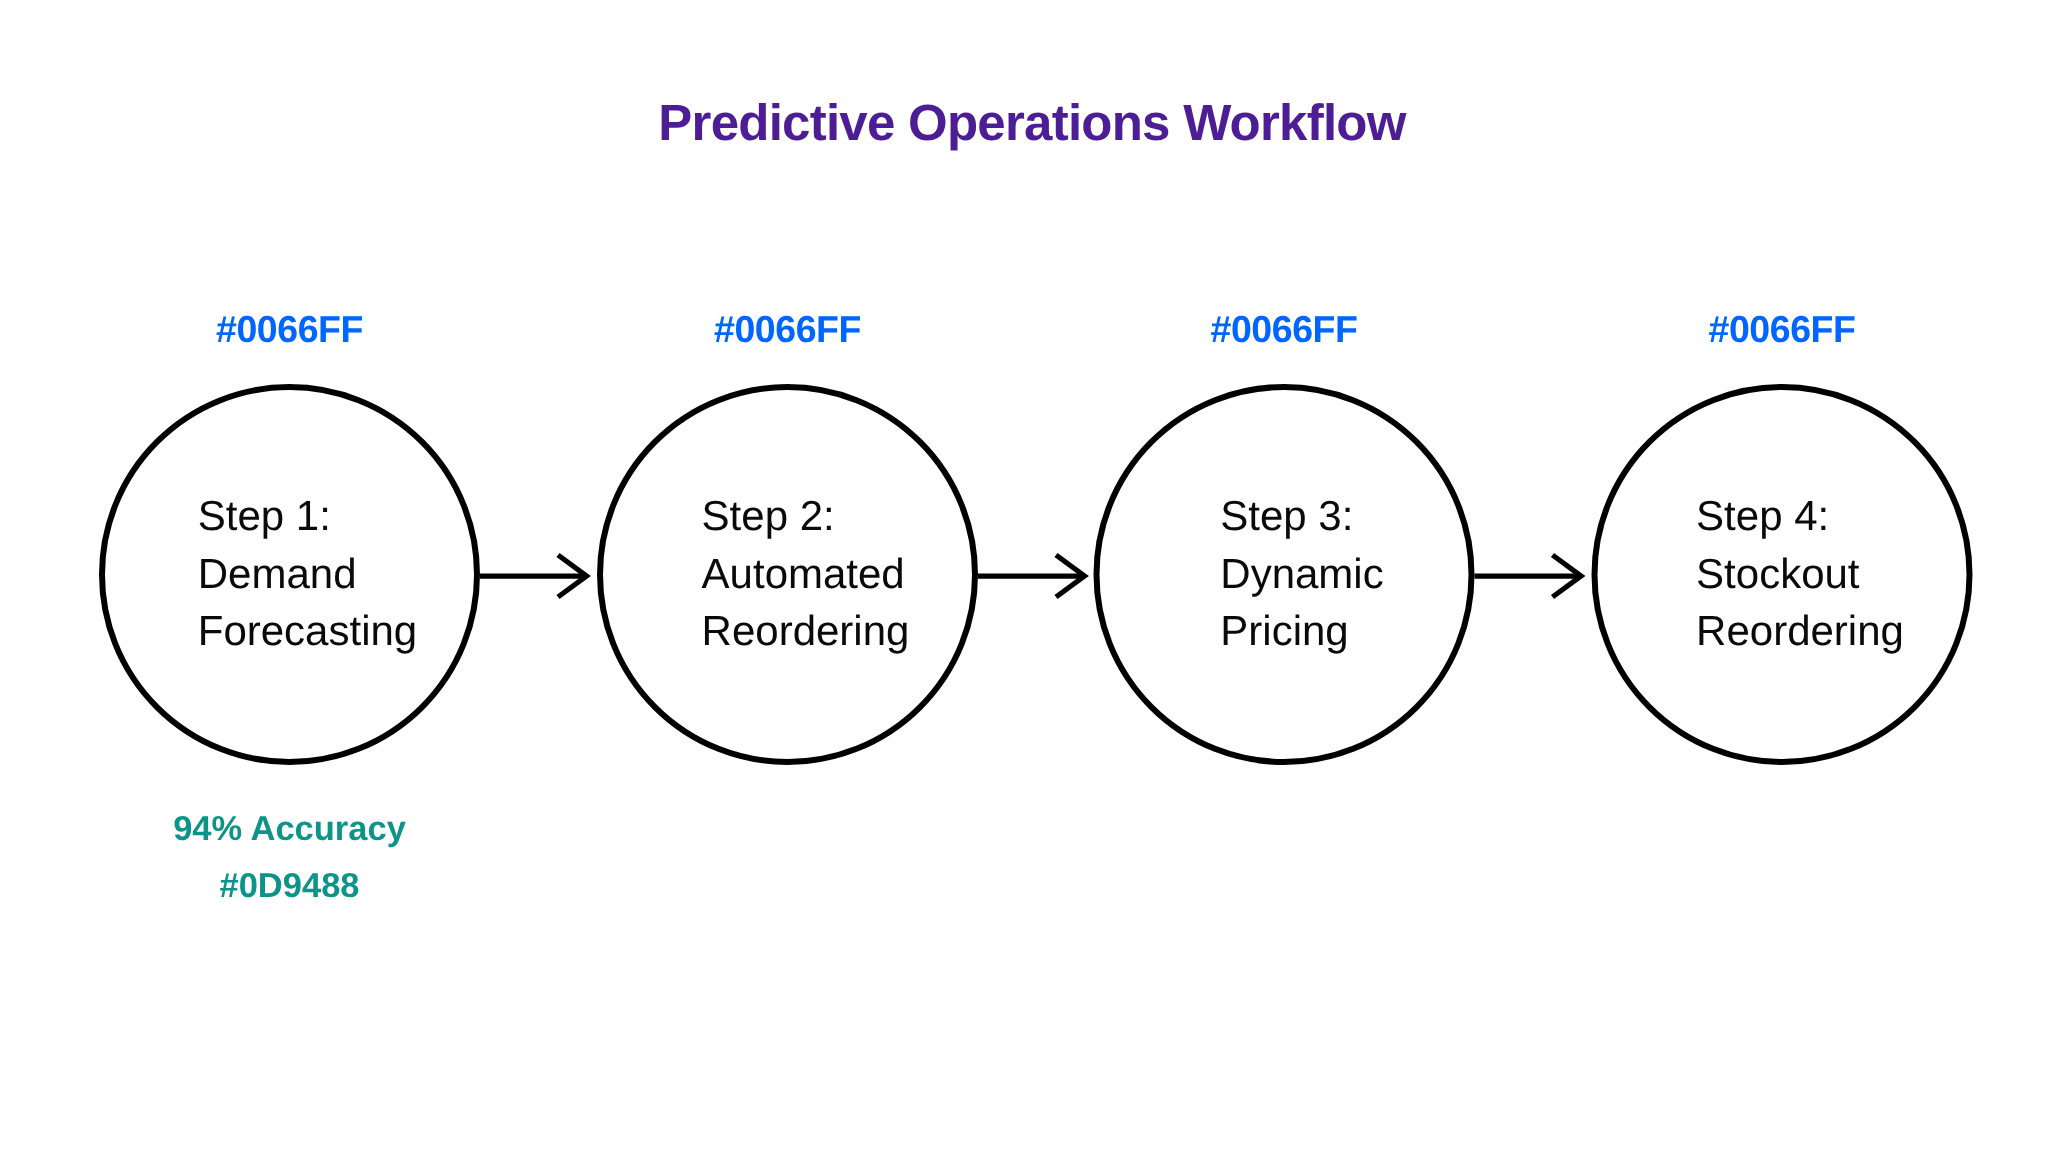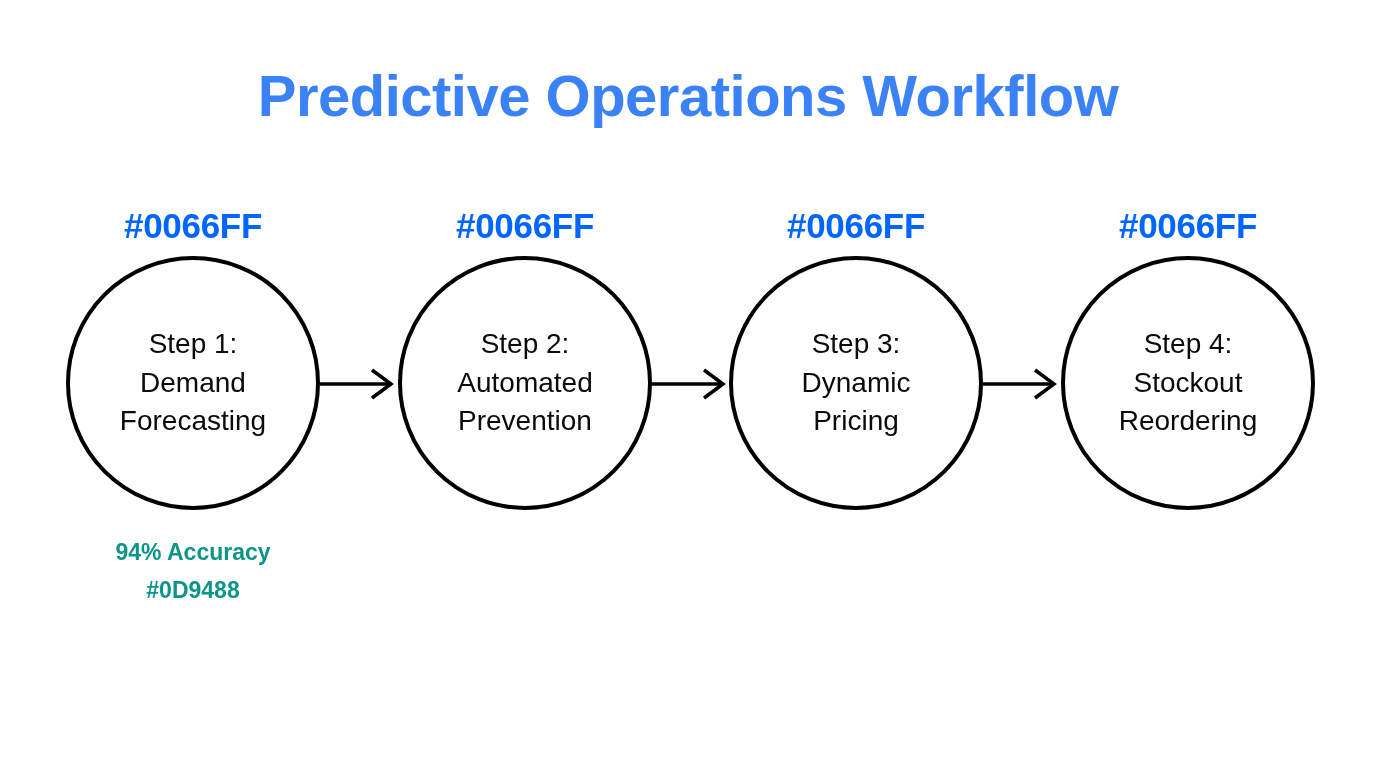--- a/index.html
+++ b/index.html
@@ -19,24 +19,24 @@
     width: 1376px;
     height: 768px;
     background: #ffffff;
   }
   #diagram-title {
     position: absolute;
     left: 0;
     top: 64px;
     width: 1376px;
     text-align: center;
-    font-size: 58px;
+    font-size: 34px;
     font-weight: 700;
     letter-spacing: -0.5px;
-    color: #3b82f6;
+    color: #4c1d95;
     line-height: 1.1;
     white-space: nowrap;
   }
   .node {
     position: absolute;
     width: 254px;
     height: 254px;
     top: 256px;
   }
   .node-circle {
@@ -45,44 +45,43 @@
     top: 0;
     width: 254px;
     height: 254px;
     box-sizing: border-box;
     border: 4px solid #000000;
     border-radius: 50%;
     background: #ffffff;
   }
   .node-label {
     position: absolute;
-    left: 0;
+    left: 12px;
     top: 0;
     width: 254px;
     height: 254px;
     display: flex;
     flex-direction: column;
     align-items: center;
     justify-content: center;
     font-size: 28px;
     font-weight: 400;
     color: #0a0a0a;
     line-height: 1.38;
-    text-align: center;
     white-space: pre-line;
     padding: 0 14px;
     box-sizing: border-box;
   }
   .node-colorcode {
     position: absolute;
     left: 0;
     top: -50px;
     width: 254px;
     text-align: center;
-    font-size: 35px;
+    font-size: 25px;
     font-weight: 700;
     letter-spacing: -0.3px;
     white-space: nowrap;
   }
   .node-annotation {
     position: absolute;
     left: -12px;
     top: 278px;
     width: 278px;
     text-align: center;
@@ -130,21 +129,21 @@
       <line x1="0" y1="16" x2="70" y2="16" stroke="#000000" stroke-width="3.5"></line>
       <polyline points="52,2 71,16 52,30" fill="none" stroke="#000000" stroke-width="3.5" stroke-linecap="butt" stroke-linejoin="miter"></polyline>
     </svg>
   </div>
 
   <div class="node" id="node-2">
     <div class="node-colorcode" style="color:#0066FF;">#0066FF</div>
     <div class="node-circle"></div>
     <div class="node-label">Step 2:
 Automated
-Prevention</div>
+Reordering</div>
     <div class="node-annotation" style="color:#0D9488;"></div>
   </div>
 
   <div class="connector" id="connector-2">
     <svg width="76" height="32" viewBox="0 0 76 32">
       <line x1="0" y1="16" x2="70" y2="16" stroke="#000000" stroke-width="3.5"></line>
       <polyline points="52,2 71,16 52,30" fill="none" stroke="#000000" stroke-width="3.5" stroke-linecap="butt" stroke-linejoin="miter"></polyline>
     </svg>
   </div>
 

